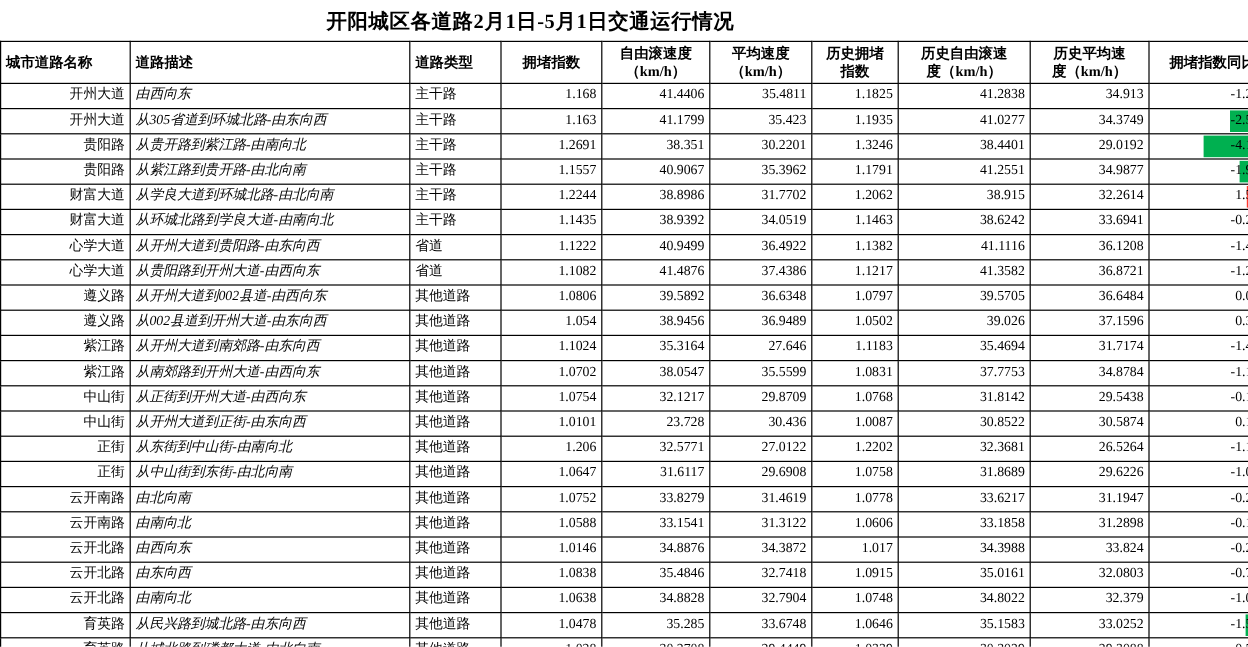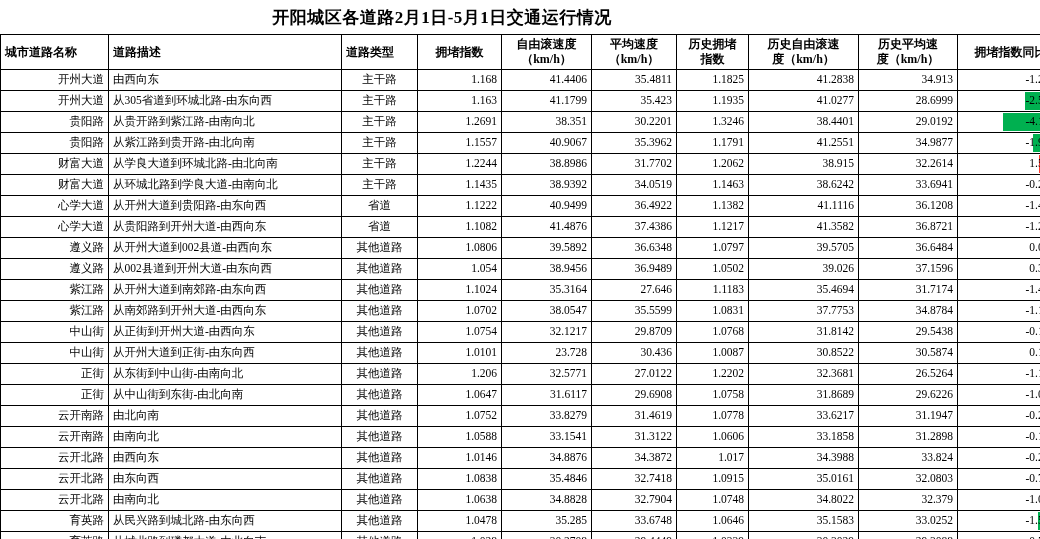--- a/index.html
+++ b/index.html
@@ -54,22 +54,22 @@
     border-top: none;
     font-size: 11.5px;
     font-family: "Liberation Serif", serif;
     padding: 1px 4px;
     height: 18px;
     line-height: 1.2;
     white-space: nowrap;
     overflow: hidden;
   }
   tbody td.c-name { text-align: right; }
-  tbody td.c-desc { text-align: left; }
-  tbody td.c-type { text-align: center; }
+  tbody td.c-desc { text-align: left; font-style: italic; }
+  tbody td.c-type { text-align: left; }
   tbody td.num { text-align: right; }
   tbody td.yoy { text-align: right; position: relative; }
 
   
   col.w-name  { width: 108px; }
   col.w-desc  { width: 233px; }
   col.w-type  { width: 76px; }
   col.w-cong  { width: 84px; }
   col.w-free  { width: 90px; }
   col.w-avg   { width: 85px; }
@@ -165,21 +165,21 @@
         </tr>
         <tr>
           <td class="c-name">开州大道</td>
           <td class="c-desc">从305省道到环城北路-由东向西</td>
           <td class="c-type">主干路</td>
           <td class="num">1.163</td>
           <td class="num">41.1799</td>
           <td class="num">35.423</td>
           <td class="num">1.1935</td>
           <td class="num">41.0277</td>
-          <td class="num">28.6999</td>
+          <td class="num">34.3749</td>
           <td class="yoy"><div class="bar neg" style="width: 34.2px;"></div><span class="yoy-text">-2.56%</span></td>
         </tr>
         <tr>
           <td class="c-name">贵阳路</td>
           <td class="c-desc">从贵开路到紫江路-由南向北</td>
           <td class="c-type">主干路</td>
           <td class="num">1.2691</td>
           <td class="num">38.351</td>
           <td class="num">30.2201</td>
           <td class="num">1.3246</td>

